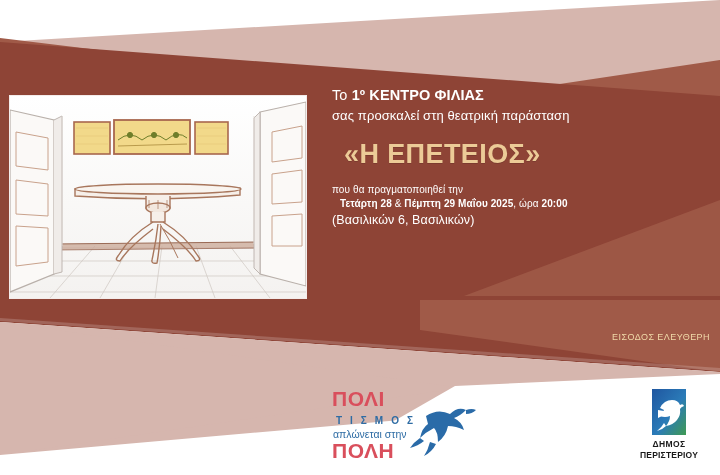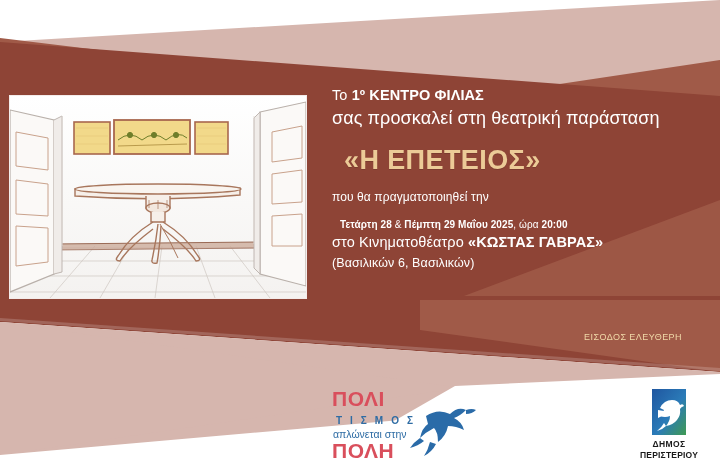--- a/index.html
+++ b/index.html
@@ -29,37 +29,37 @@
     color:#ffffff;
   }
   .line{
     line-height:1.33;
     letter-spacing:.1px;
     white-space:nowrap;
   }
   .l1{font-size:14.5px;margin-bottom:2px;}
   .l1 b{font-weight:bold;}
   .l2{font-size:14.5px;margin-bottom:2px;}
-  .l3{font-size:18px;margin-bottom:0px;}
+  .l3{font-size:13px;margin-bottom:0px;}
   .title{
     font-size:27px;font-weight:bold;color:#eccb97;
     letter-spacing:.4px;margin-top:12px;margin-bottom:11px;
     text-shadow:0 1px 0 rgba(0,0,0,.12);
     margin-left:12px;
   }
-  .l4{font-size:12px;margin-bottom:12px;}
+  .l4{font-size:10px;margin-bottom:0;}
   .l5{font-size:10px;margin-bottom:2px;margin-left:8px;}
   .l5 b{font-weight:bold;}
   .l6{font-size:14.5px;margin-bottom:2px;}
   .l6 b{font-weight:bold;}
   .l7{font-size:12.5px;}
 
   
   .free-entry{
-    position:absolute;left:584px;top:332px;
+    position:absolute;left:612px;top:332px;
     font-size:9px;letter-spacing:.45px;color:#f0d9a8;
     white-space:nowrap;
     text-align:center;
   }
 
   
   .logo-polismos{
     position:absolute;left:330px;top:386px;width:150px;height:80px;
   }
   .logo-polismos svg{display:block;}
@@ -203,21 +203,20 @@
 
 
     <div class="line l3">σας προσκαλεί στη θεατρική παράσταση</div>
 
     <div class="line title">«Η ΕΠΕΤΕΙΟΣ»</div>
 
     <div class="line l4">που θα πραγματοποιηθεί την</div>
 
     <div class="line l5"><b>Τετάρτη 28</b><span> &amp; </span><b>Πέμπτη 29 Μαΐου 2025</b><span>, ώρα </span><b>20:00</b></div>
 
-    <div class="line l6"><span>στο Κινηματοθέατρο </span><b>«ΚΩΣΤΑΣ ΓΑΒΡΑΣ»</b></div>
 
     <div class="line l7">(Βασιλικών 6, Βασιλικών)</div>
   </div>
 
   <div class="free-entry">ΕΙΣΟΔΟΣ ΕΛΕΥΘΕΡΗ</div>
 
   <div class="logo-polismos">
     <svg width="150" height="80" viewBox="0 0 150 80" xmlns="http://www.w3.org/2000/svg">
       <text x="2" y="20" font-family="Liberation Sans, sans-serif" font-size="21" font-weight="bold" fill="#d94f5c" letter-spacing="0.5">ΠΟΛΙ</text>
       <text x="6" y="38" font-family="Liberation Sans, sans-serif" font-size="10" font-weight="bold" fill="#2e6ca4" letter-spacing="2.6">Τ Ι Σ Μ Ο Σ</text>

